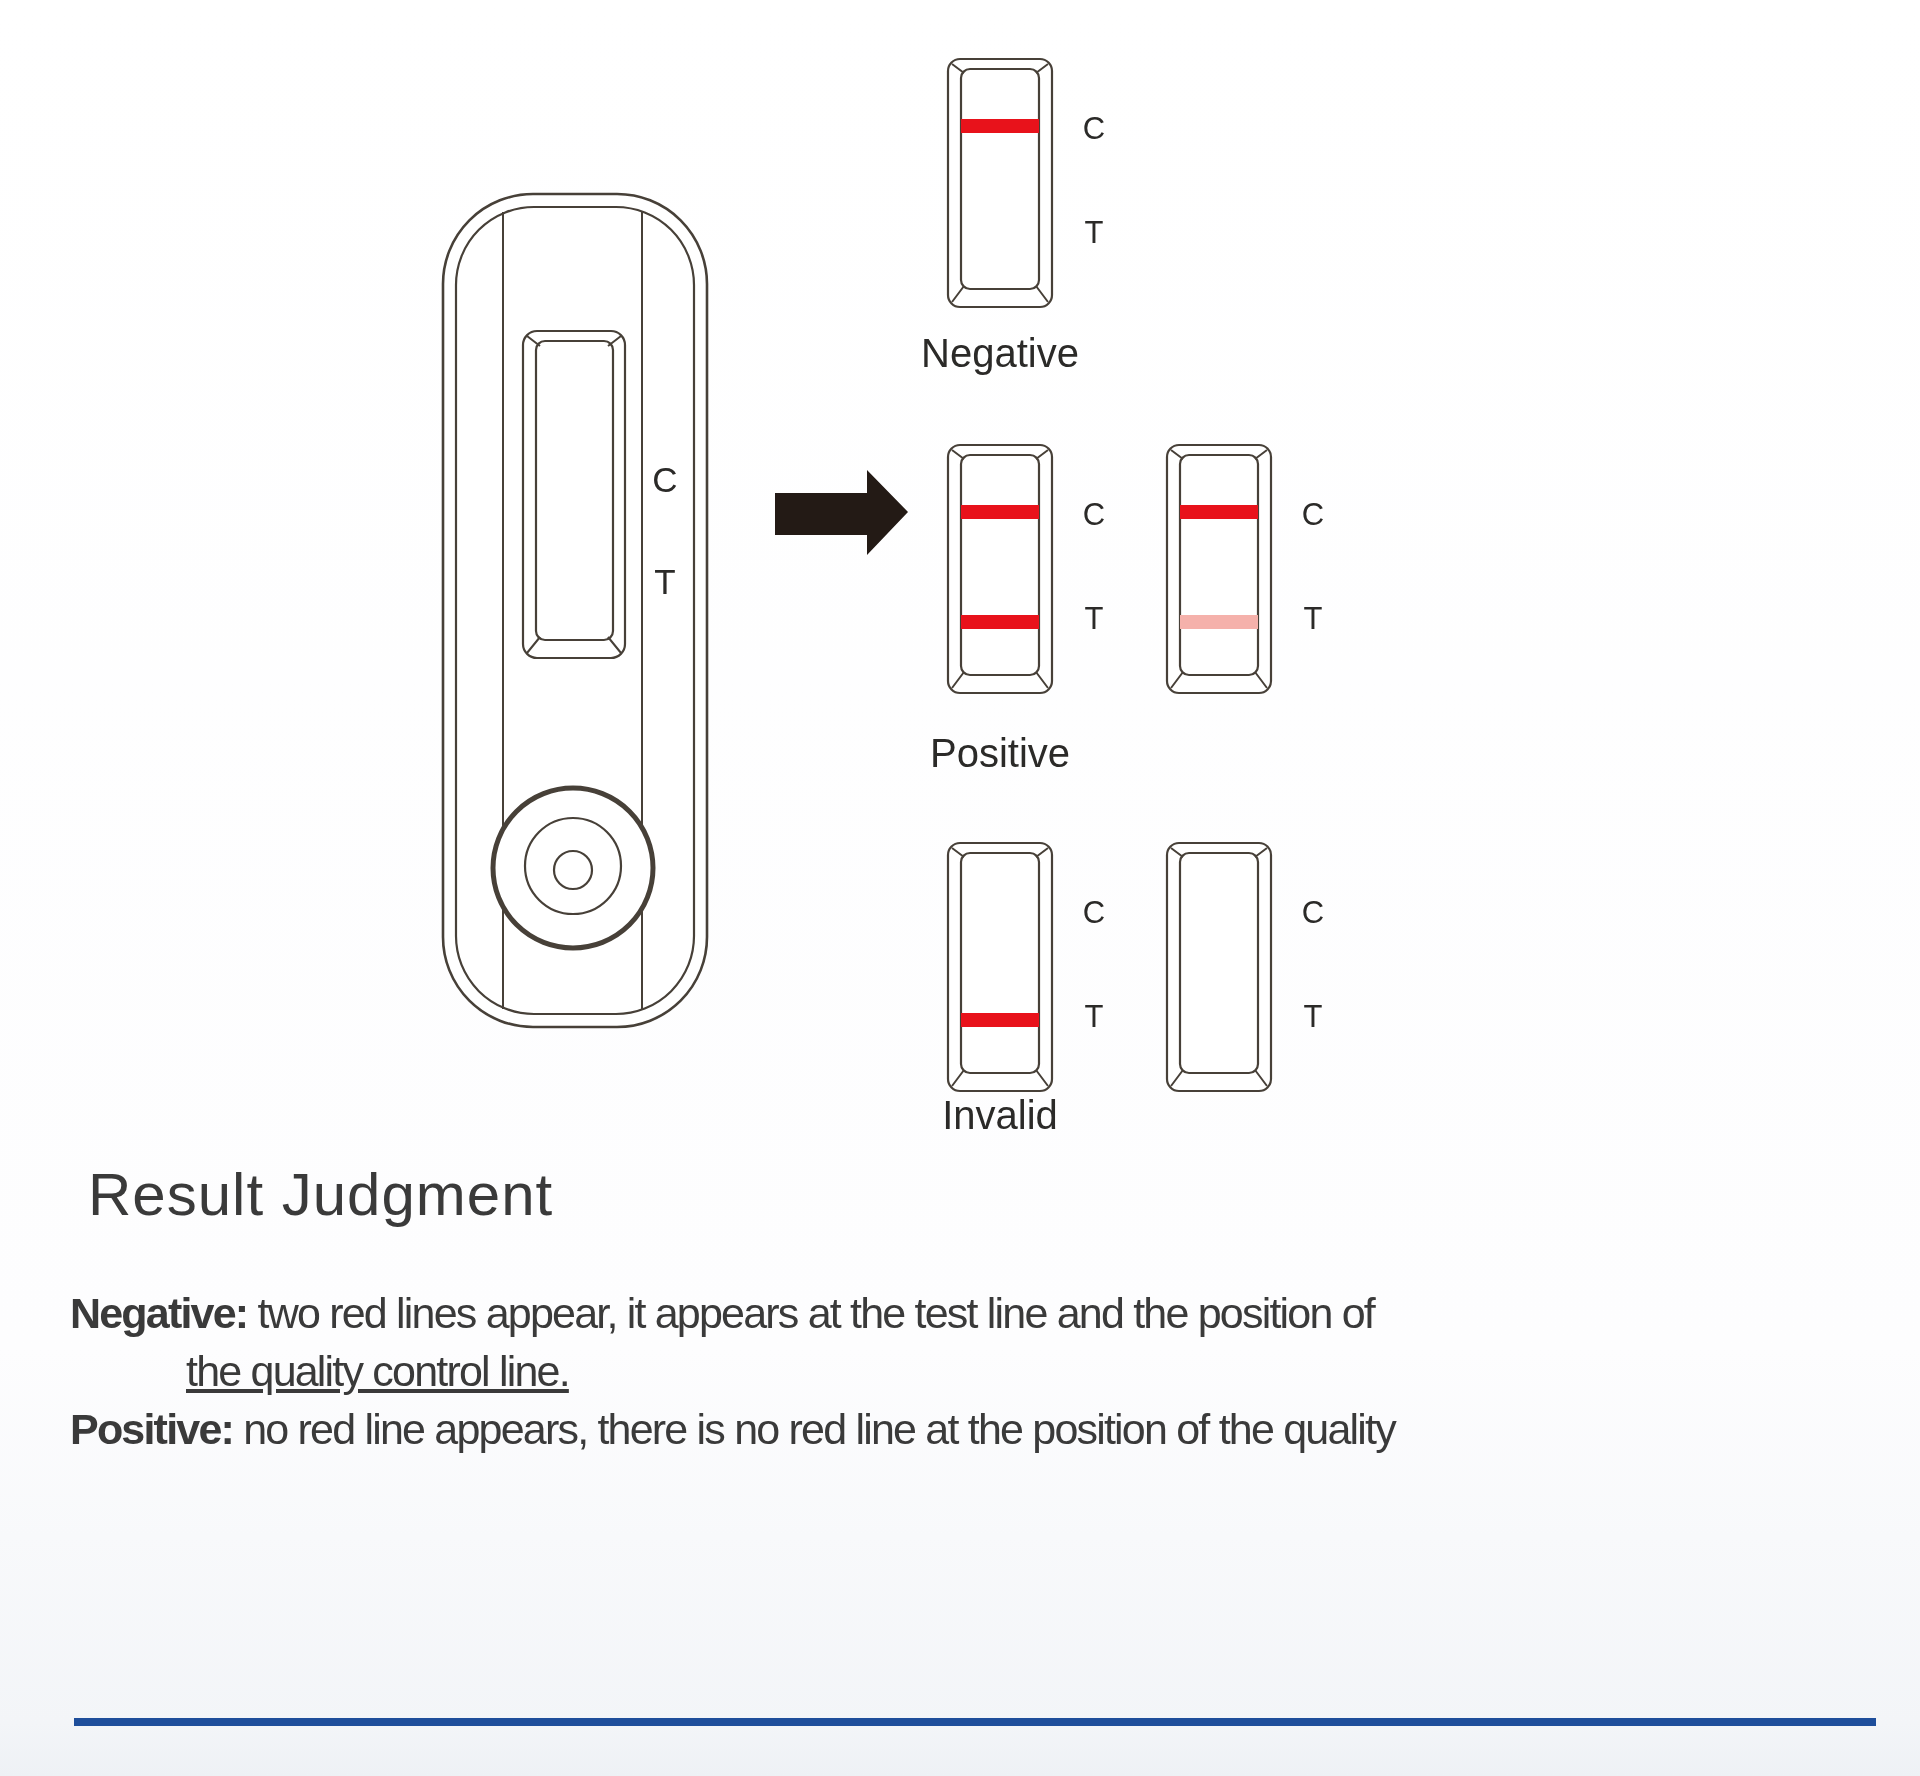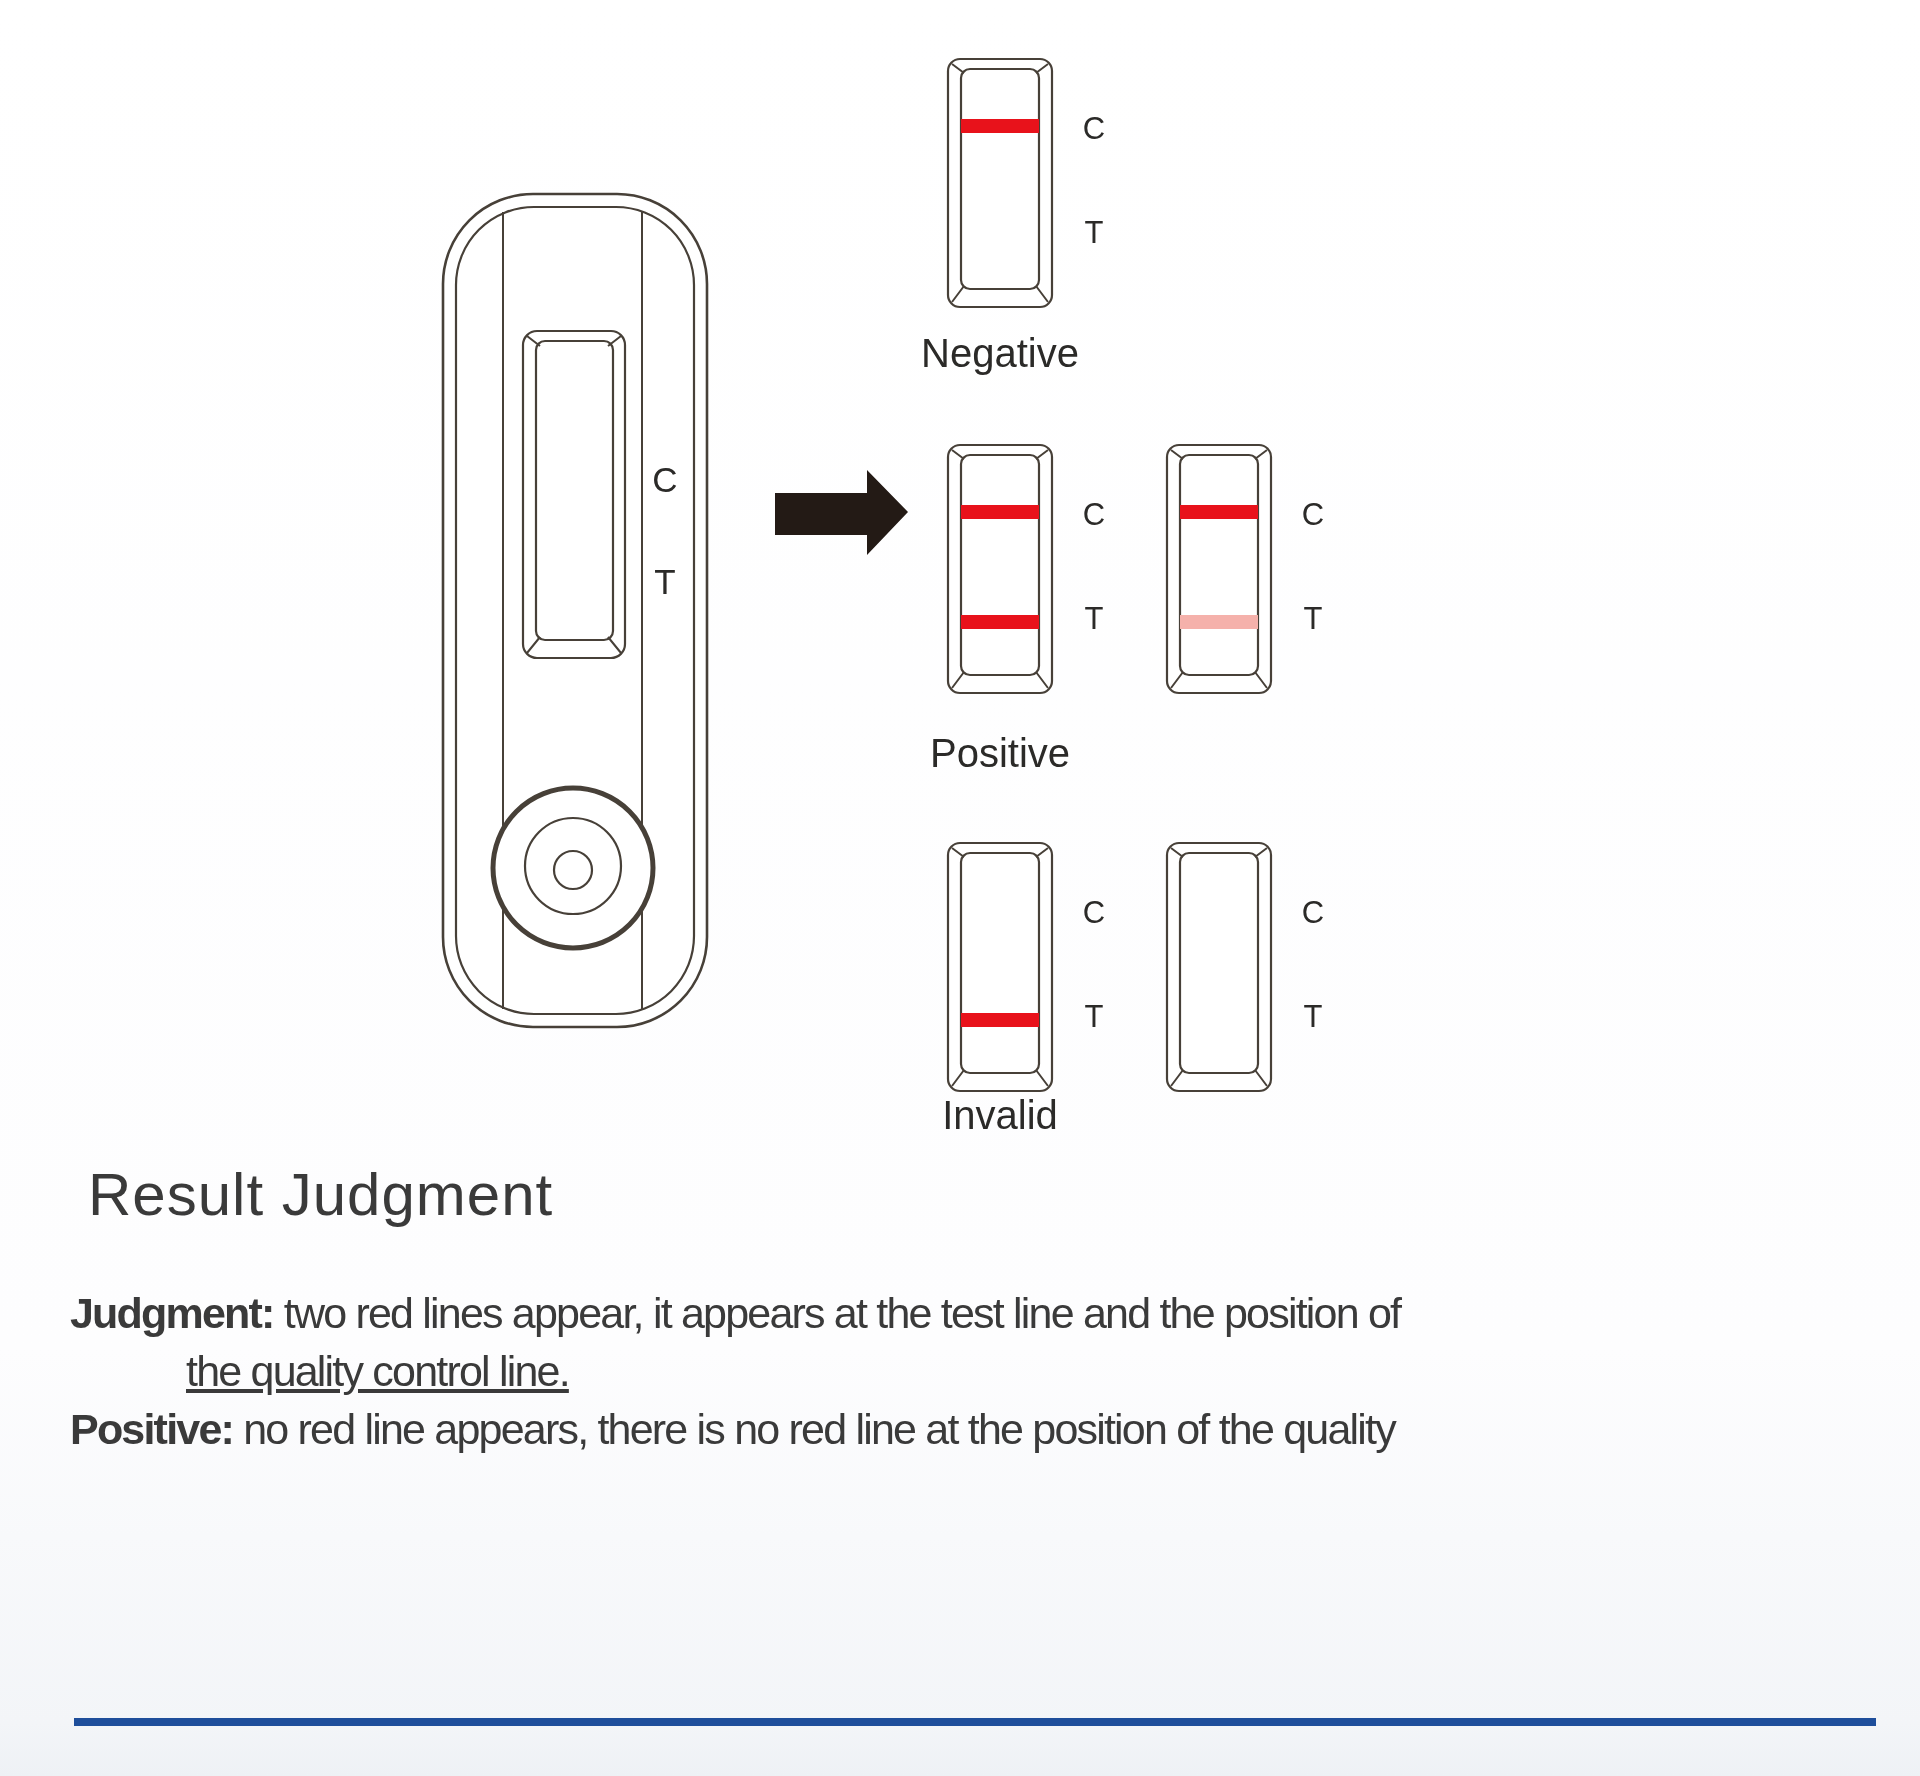--- a/index.html
+++ b/index.html
@@ -124,21 +124,21 @@
     </div>
 
   <div class="caption" style="top:333px">Negative</div>
   <div class="caption" style="top:733px">Positive</div>
   <div class="caption" style="top:1095px">Invalid</div>
 
   <h1 class="heading">Result Judgment</h1>
 
   <div class="paras">
     <p>
-      <span class="plabel">Judgment:</span>
+      <span class="plabel">Negative:</span>
       <span>two red lines appear, it appears at the test line and the position of</span><br>
       <span class="cont cont-1">the quality control line.</span>
     </p>
     <p>
       <span class="plabel">Positive:</span>
       <span>no red line appears, there is no red line at the position of the quality</span><br>
     </p>
   </div>
 
   <div class="rule"></div>

